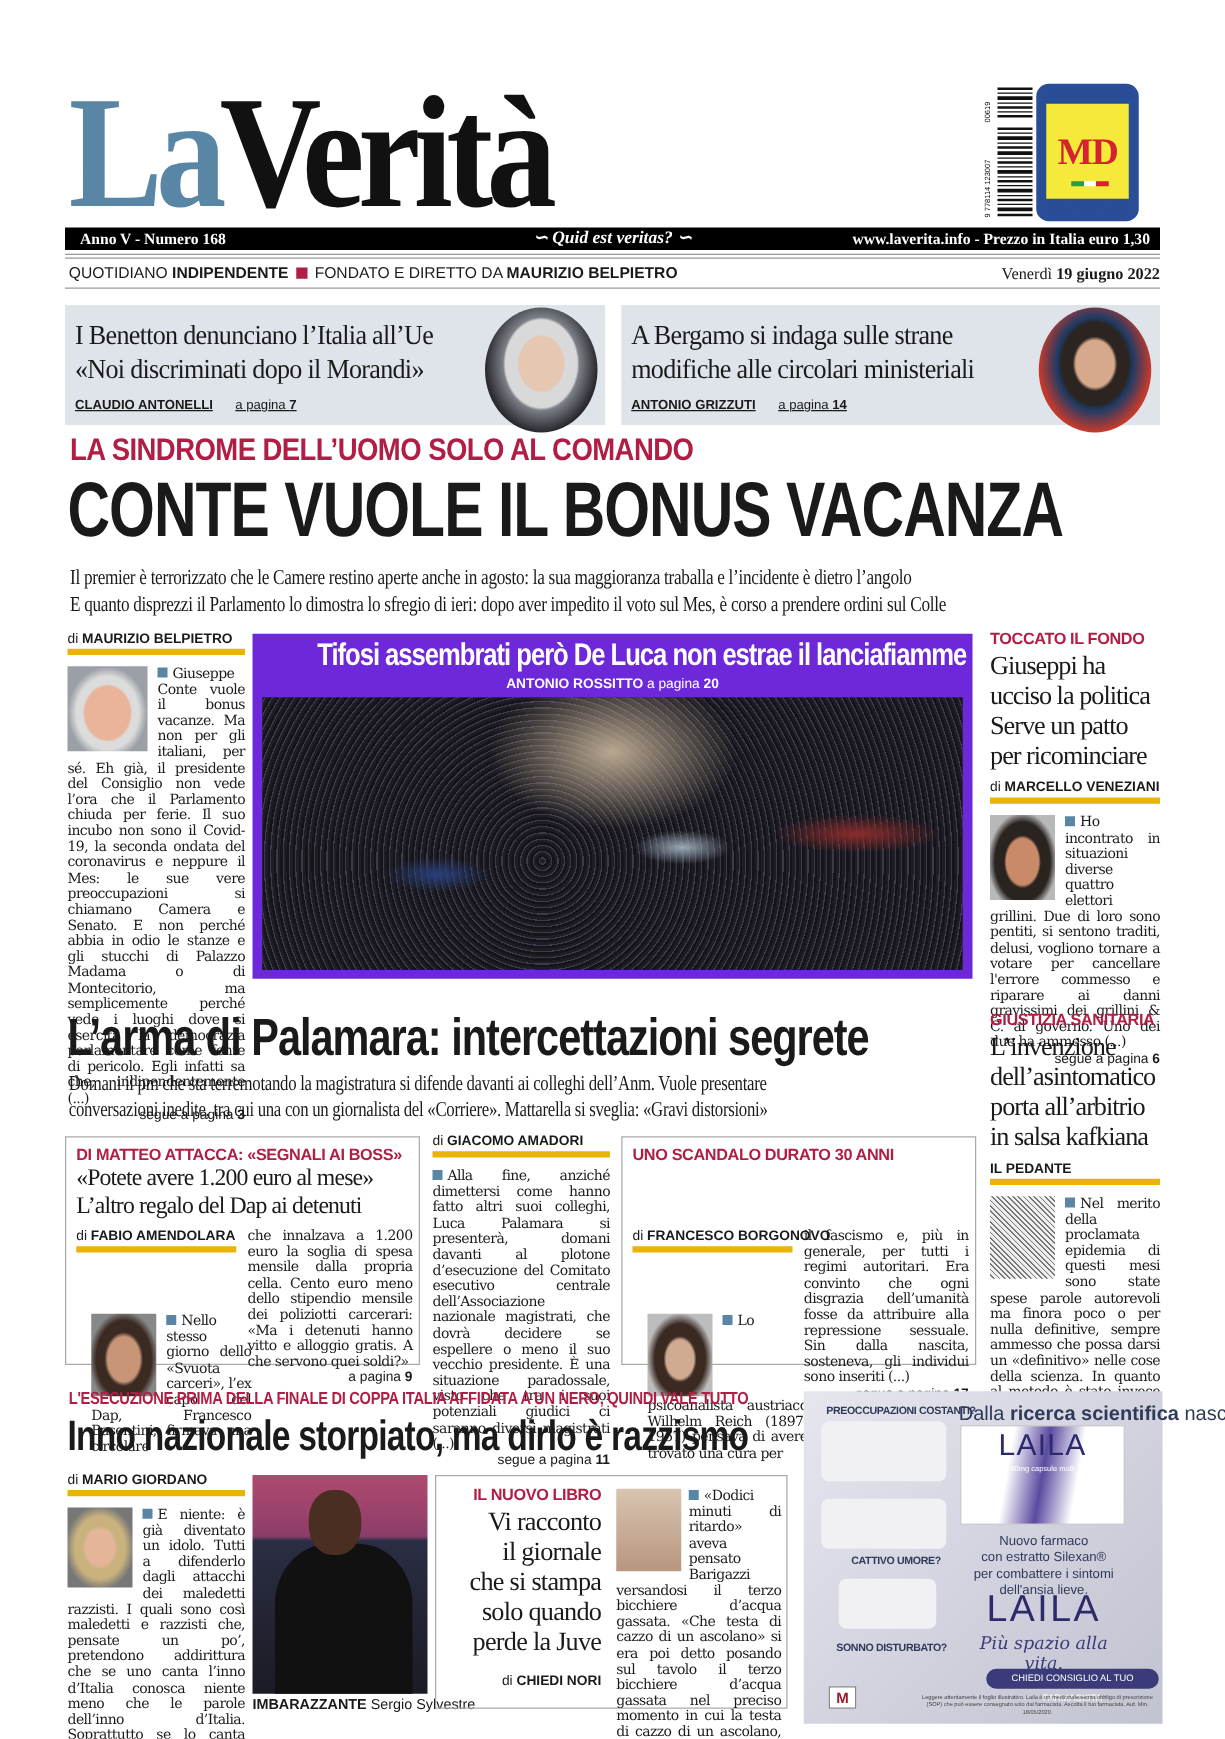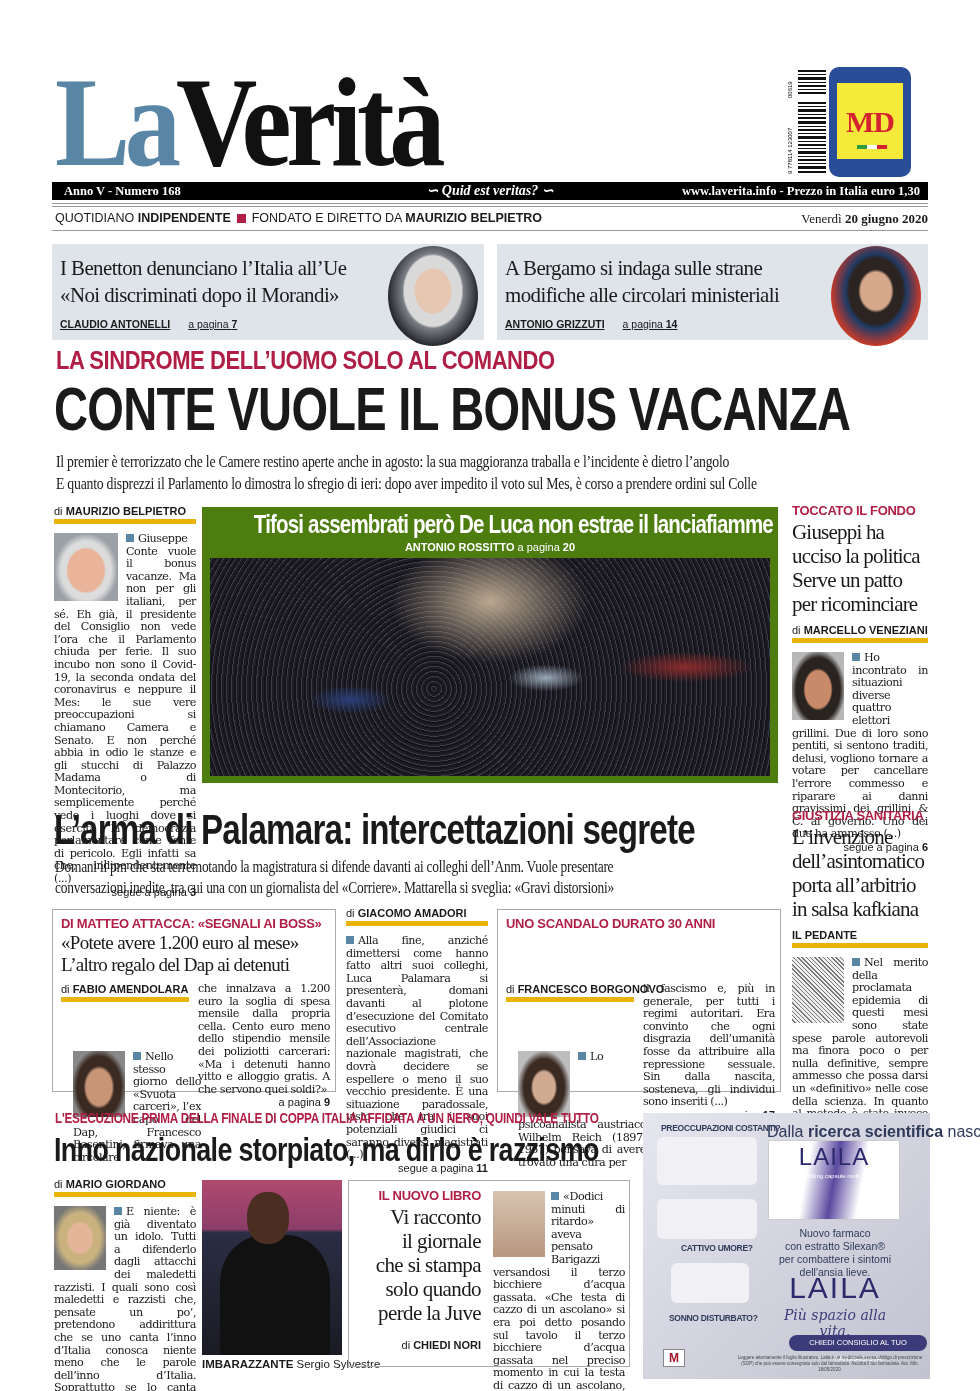--- a/index.html
+++ b/index.html
@@ -50,21 +50,21 @@
   .byline b { font-weight: bold; }
   .body-text { font-size: 11.2px; line-height: 12.6px; text-align: justify; font-family: "DejaVu Serif", serif; letter-spacing: -0.45px; }
   .body-text .sqb { display: inline-block; width: 8px; height: 8px; background: #5a86a6; margin-right: 4px; }
   .segue { font-family: "Liberation Sans", sans-serif; font-size: 11px; text-align: right; }
   .segue b { font-weight: bold; }
   .headshot { float: left; margin: 0 8px 2px 0; }
 
   
   #col-left { left: 54px; top: 505px; width: 142px; }
   
-  #photo-box { left: 202px; top: 507px; width: 576px; height: 276px; background: #4d7c0f; }
+  #photo-box { left: 202px; top: 507px; width: 576px; height: 276px; background: #6d28d9; }
   #photo-title { position: absolute; left: 0; right: 0; top: 3px; text-align: center; color: #fff; font-size: 25px; font-weight: bold; font-family: "Liberation Sans", sans-serif; letter-spacing: -1px; transform: scaleX(0.82); white-space: nowrap; }
   #photo-byline { position: absolute; left: 0; right: 0; top: 34px; text-align: center; color: #fff; font-size: 11px; font-family: "Liberation Sans", sans-serif; }
   #crowd-photo { position: absolute; left: 8px; top: 51px; width: 560px; height: 218px; background:
     radial-gradient(ellipse at 60% 55%, #9aa9b8 0, transparent 8%),
     radial-gradient(ellipse at 85% 50%, #8a2b2b 0, transparent 10%),
     radial-gradient(ellipse at 25% 65%, #2a3f7a 0, transparent 7%),
     radial-gradient(ellipse at 50% 20%, #b9a78f 0, transparent 25%),
     repeating-radial-gradient(circle at 40% 60%, #1e1d25 0 2px, #3a3a48 2px 3px, #151419 3px 5px),
     #222; }
 
@@ -176,21 +176,21 @@
 
 <div id="blue-bar" class="abs">
   <span class="l">Anno V - Numero 168</span>
   <span class="c">∽ Quid est veritas? ∽</span>
   <span class="r">www.laverita.info - Prezzo in Italia euro 1,30</span>
 </div>
 <div id="double-rule" class="abs"></div>
 
 <div id="tagline" class="abs">
   <span>QUOTIDIANO </span><b>INDIPENDENTE</b><span class="sq"></span><span>FONDATO E DIRETTO DA </span><b>MAURIZIO BELPIETRO</b>
-  <span class="date"><span>Venerdì </span><b>20 giugno 2020</b></span>
+  <span class="date"><span>Venerdì </span><b>19 giugno 2022</b></span>
 </div>
 <div id="rule2" class="abs"></div>
 
 <div id="teaser-left" class="abs teaser">
   <div class="head">
     <div>I Benetton denunciano l’Italia all’Ue</div>
     <div>«Noi discriminati dopo il Morandi»</div>
   </div>
   <div class="by"><b>CLAUDIO ANTONELLI</b><span>a pagina </span><b>7</b></div>
   <div class="photo" style="left:336px;background:radial-gradient(ellipse at 50% 45%, #e6c7b2 0 28%, #d9d9d9 30% 45%, #7b7f86 48%, #2a2b30 70%);"></div>

